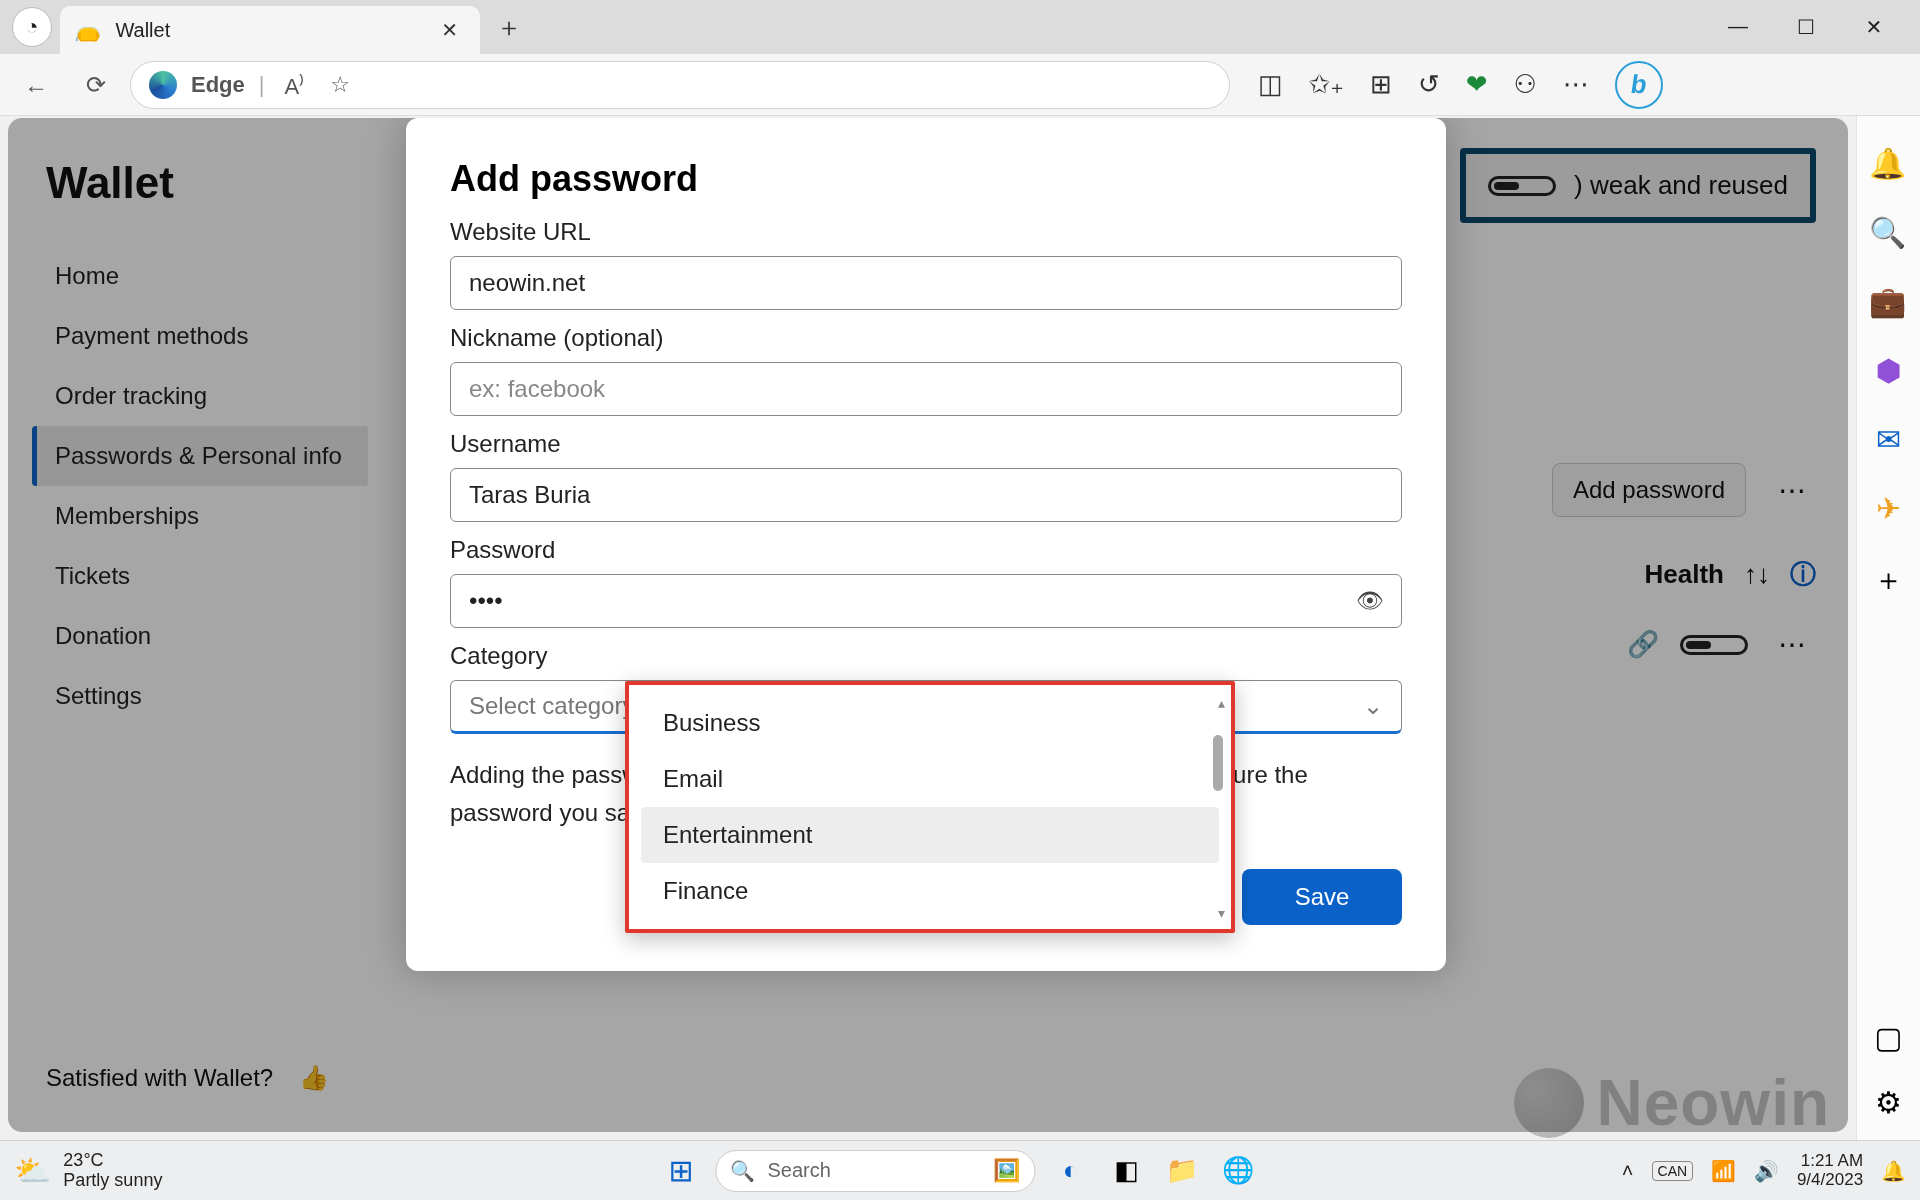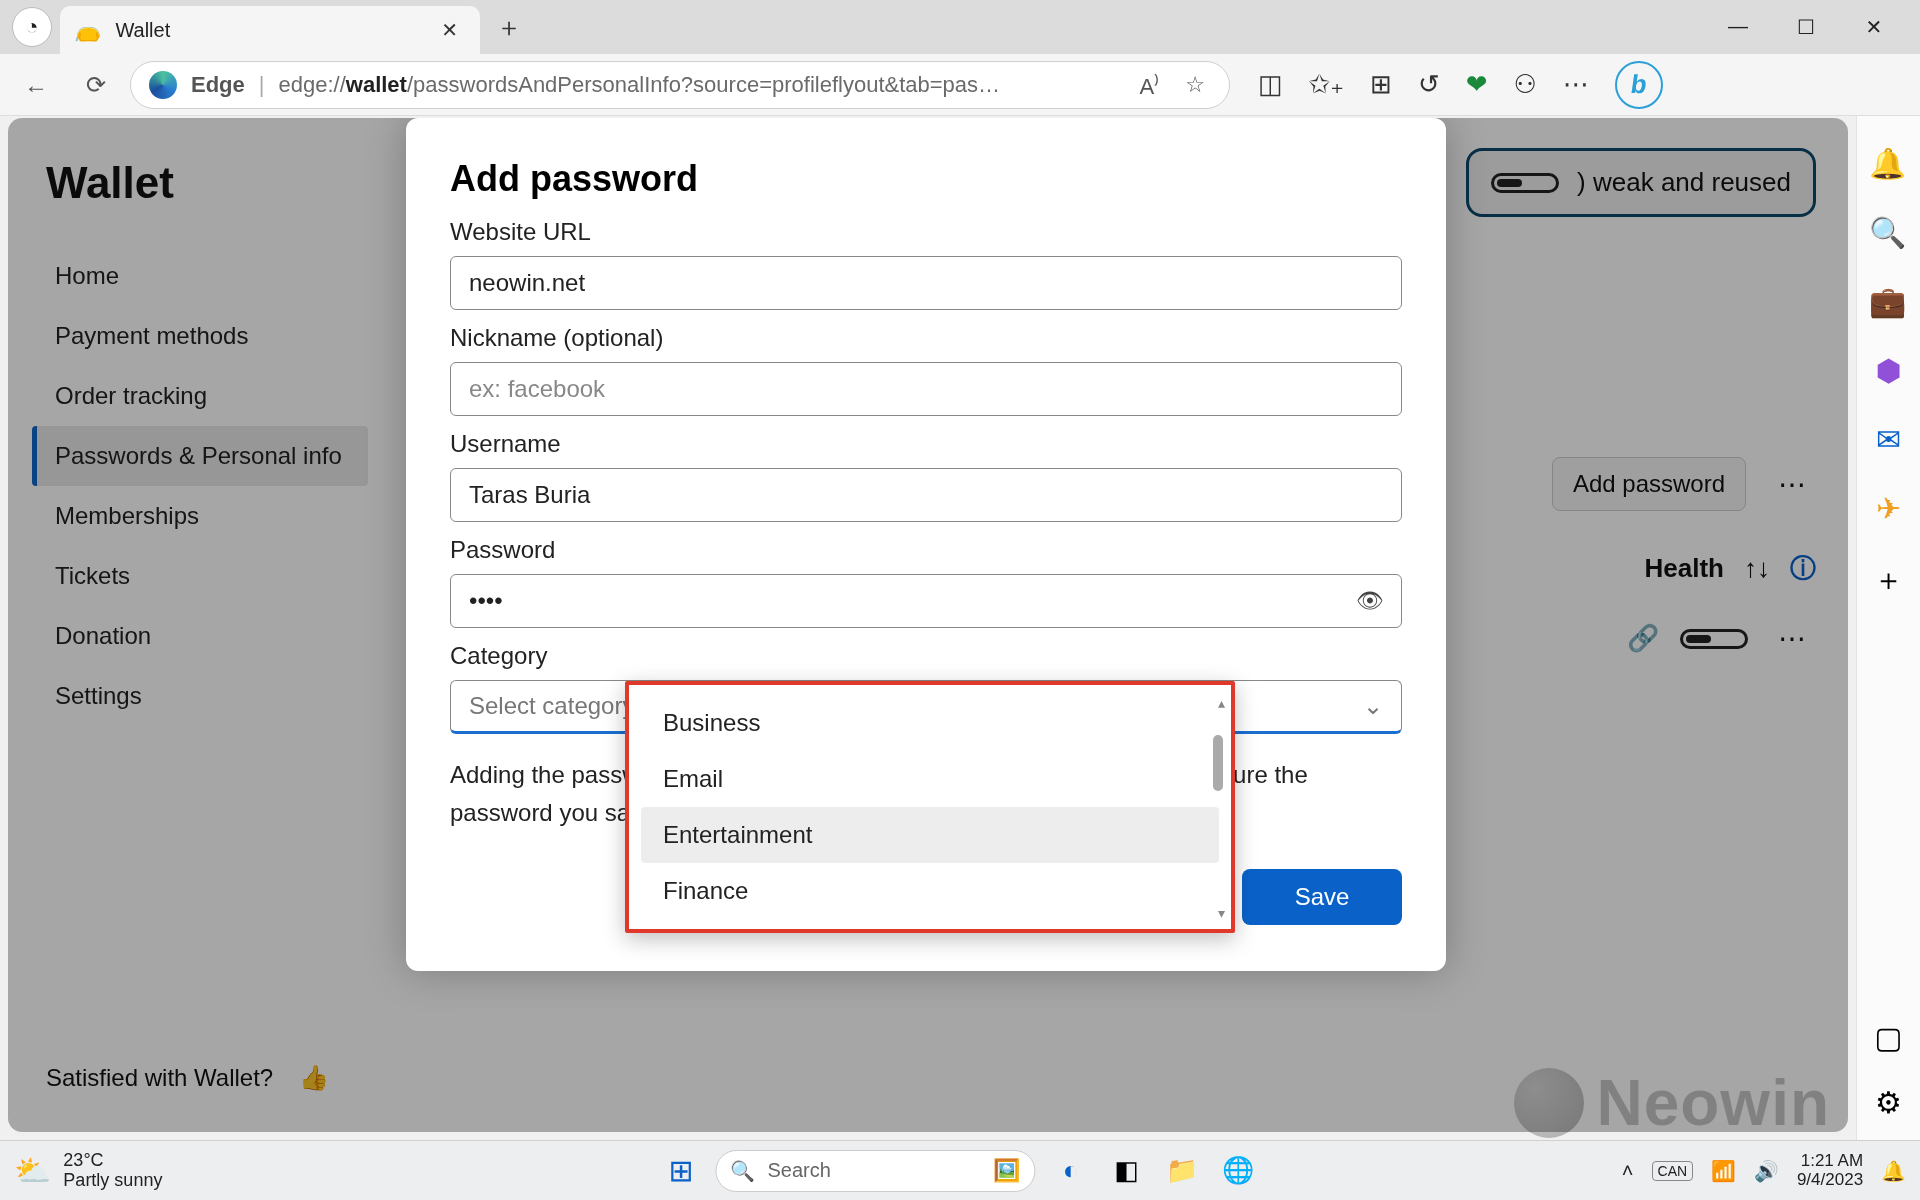--- a/index.html
+++ b/index.html
@@ -42,21 +42,21 @@
 .content { position:absolute; left:8px; right:72px; top:118px; bottom:68px; background:#fff; border-radius:14px; overflow:hidden; }
 .scrim { position:absolute; inset:0; background: rgba(0,0,0,0.35);}
 .wallet-page { position:absolute; inset:0; display:flex; color:#111;}
 .left-nav { width: 360px; padding: 30px 0 20px 24px; display:flex; flex-direction:column; gap: 8px;}
 .left-nav h1 { font-size:44px; font-weight:700; margin: 10px 0 30px 14px;}
 .left-nav .item { font-size:24px; padding: 16px 18px; border-left:5px solid transparent; cursor:pointer; color:#222;}
 .left-nav .item.active { background:#e8e8e8; border-left-color:#1067c9; border-radius:4px;}
 .left-nav .satisfied { margin-top:auto; display:flex; align-items:center; gap:26px; font-size:24px; padding: 0 0 20px 14px;}
 .main-col { flex:1; padding: 30px 32px; }
 .card-top { display:flex; justify-content:flex-end; gap:24px;}
-.weakpill { background:#f0f0f0; border:3px solid #0c4a6e; border-radius:16px; padding: 16px 22px; font-size:26px; display:flex; align-items:center; gap:18px;}
+.weakpill { background:#f0f0f0; border:6px solid #0c4a6e; border-radius:4px; padding: 16px 22px; font-size:26px; display:flex; align-items:center; gap:18px;}
 .hiddenline { display:flex; align-items:center; justify-content:flex-end; gap:22px; margin-top: 240px;}
 .addpw-btn { background:#f5f5f5; border:1px solid #ccc; border-radius:8px; padding:12px 20px; font-size:24px; cursor:pointer;}
 .dots { font-size:28px; padding:6px 10px; cursor:pointer;}
 .healthrow { display:flex; align-items:center; justify-content:flex-end; gap:20px; margin-top:40px; font-size:26px; font-weight:600;}
 .meter { width:68px; height:20px; border:3px solid #222; border-radius:12px; position:relative;}
 .meter::after { content:""; position:absolute; left:3px; top:3px; bottom:3px; width:40%; background:#222; border-radius:8px;}
 
 
 .modal { position:absolute; left:398px; top:0; width:1040px; background:#fff; border-radius:12px; padding: 40px 44px 46px 44px; box-shadow: 0 0 40px rgba(0,0,0,0.25);}
 .modal h2 { font-size:36px; font-weight:600; margin-bottom: 18px;}
@@ -120,23 +120,20 @@
   </div>
 </div>
 
 <div class="toolbar">
   <div class="nav-btn">←</div>
   <div class="nav-btn">⟳</div>
   <div class="addrbar">
     <div class="edge-logo"></div>
     <span class="brand">Edge</span>
     <span class="sep">|</span>
-    <span class="url">
-      <span>edge://</span><b>wallet</b><span>/passwordsAndPersonalInfo?source=profileflyout&amp;tab=pas…</span>
-    </span>
     <span class="end-ico">A⁾</span>
     <span class="end-ico">☆</span>
   </div>
   <div class="ricons">
     <span class="ico">◫</span>
     <span class="ico">✩₊</span>
     <span class="ico">⊞</span>
     <span class="ico">↺</span>
     <span class="ico" style="color:#1a8a3a">❤</span>
     <span class="ico">⚇</span>

